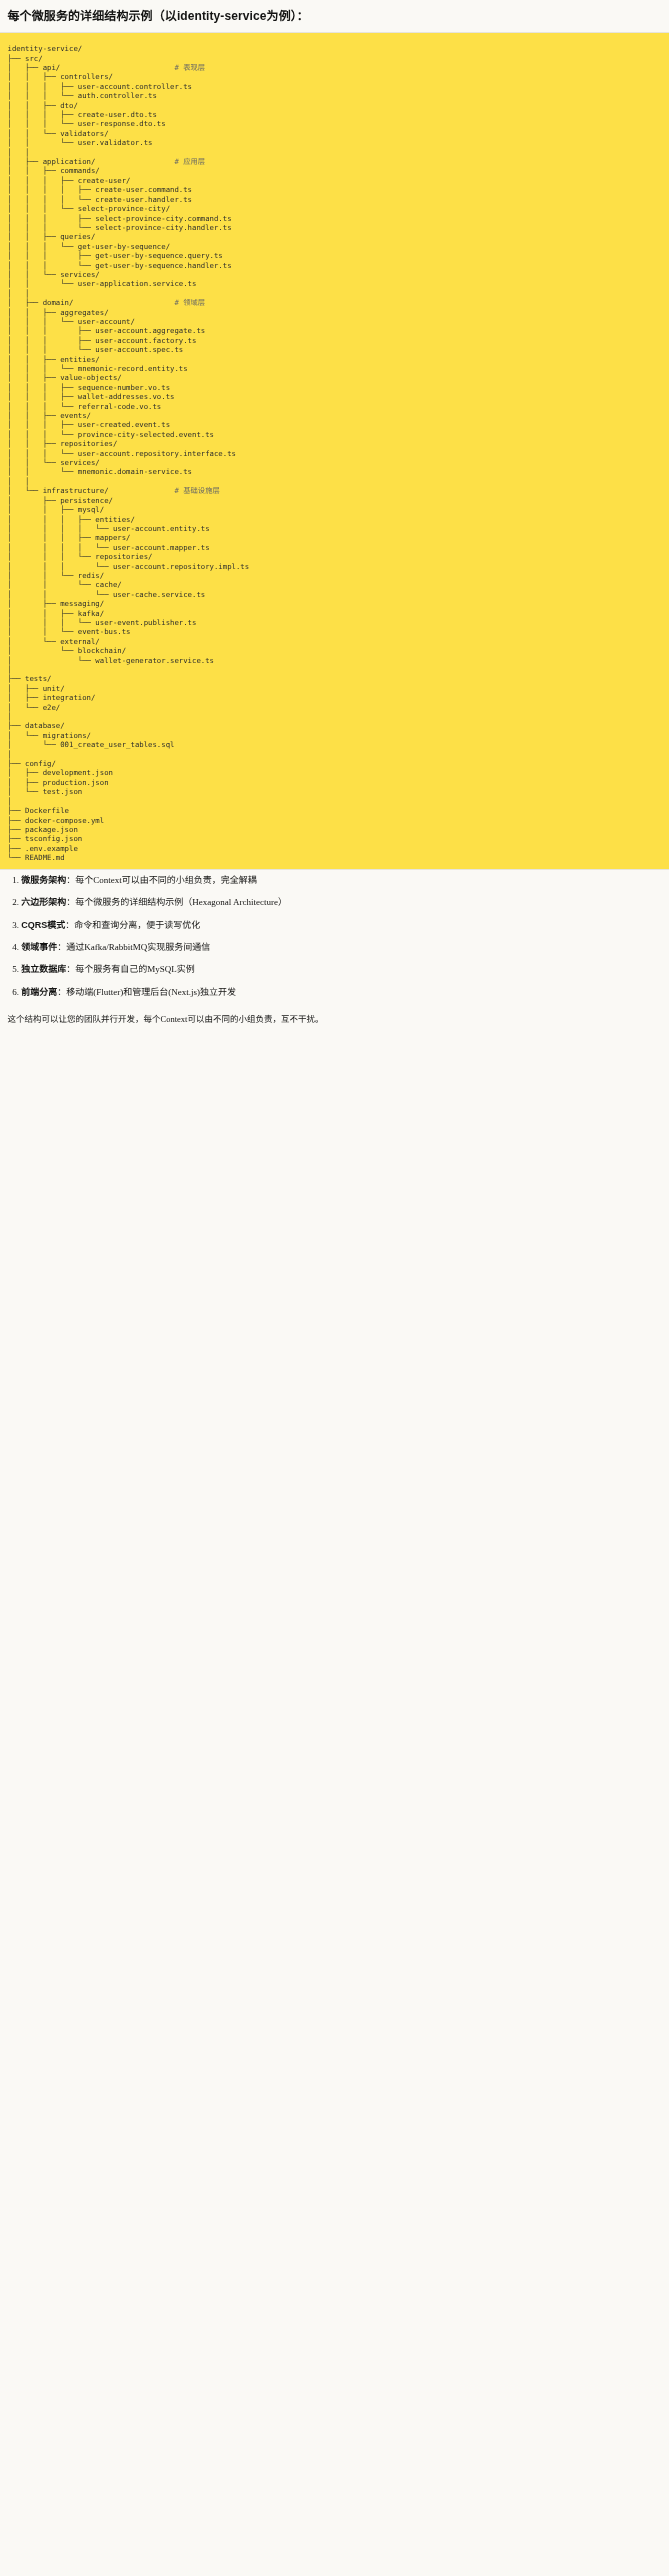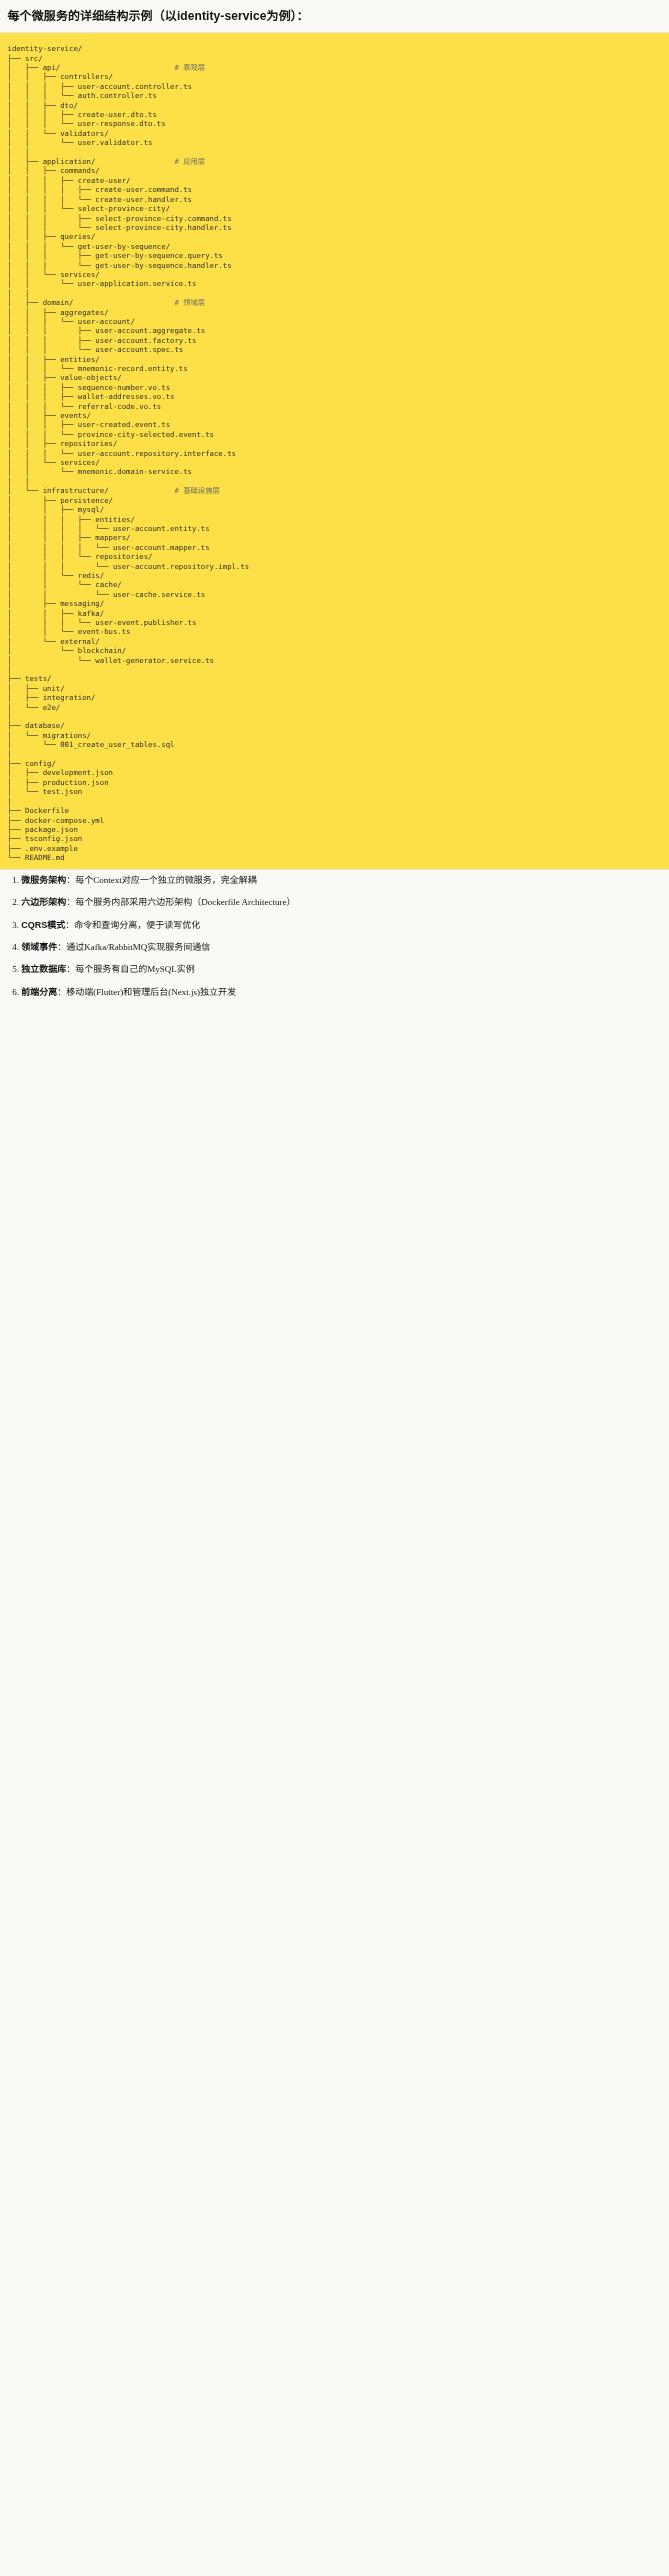--- a/index.html
+++ b/index.html
@@ -191,35 +191,36 @@
 ├── docker-compose.yml
 ├── package.json
 ├── tsconfig.json
 ├── .env.example
 └── README.md</pre>
   </div>
 
   <div class="keypoints">
     <ol class="kp-list">
       <li>
-        <span class="kp-term">微服务架构</span><span class="kp-body">：</span><span class="kp-body">每个Context对应一个独立的微服务，完全解耦</span>
-      </li>
-      <li>
-        <span class="kp-term">六边形架构</span><span class="kp-body">：</span><span class="kp-body">每个服务内部采用六边形架构（Dockerfile Architecture）</span>
+        <span class="kp-term">微服务架构</span><span class="kp-body">：</span><span class="kp-body">每个Context可以由不同的小组负责，完全解耦</span>
+      </li>
+      <li>
+        <span class="kp-term">六边形架构</span><span class="kp-body">：</span><span class="kp-body">每个微服务的详细结构示例（Hexagonal Architecture）</span>
       </li>
       <li>
         <span class="kp-term">CQRS模式</span><span class="kp-body">：</span><span class="kp-body">命令和查询分离，便于读写优化</span>
       </li>
       <li>
         <span class="kp-term">领域事件</span><span class="kp-body">：</span><span class="kp-body">通过Kafka/RabbitMQ实现服务间通信</span>
       </li>
       <li>
         <span class="kp-term">独立数据库</span><span class="kp-body">：</span><span class="kp-body">每个服务有自己的MySQL实例</span>
       </li>
       <li>
         <span class="kp-term">前端分离</span><span class="kp-body">：</span><span class="kp-body">移动端(Flutter)和管理后台(Next.js)独立开发</span>
       </li>
     </ol>
   </div>
 
+  <div class="closing">这个结构可以让您的团队并行开发，每个Context可以由不同的小组负责，互不干扰。</div>
 
 </div>
 
 
 </body></html>

